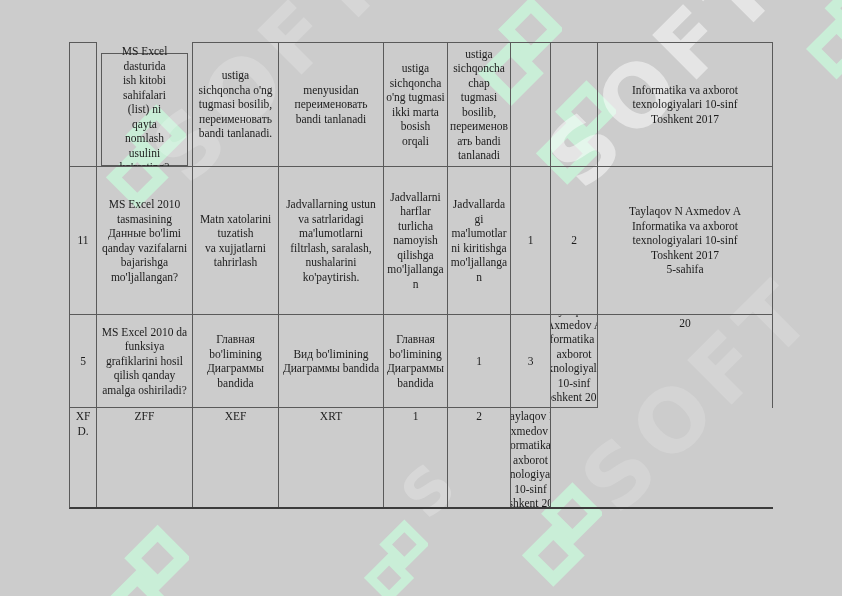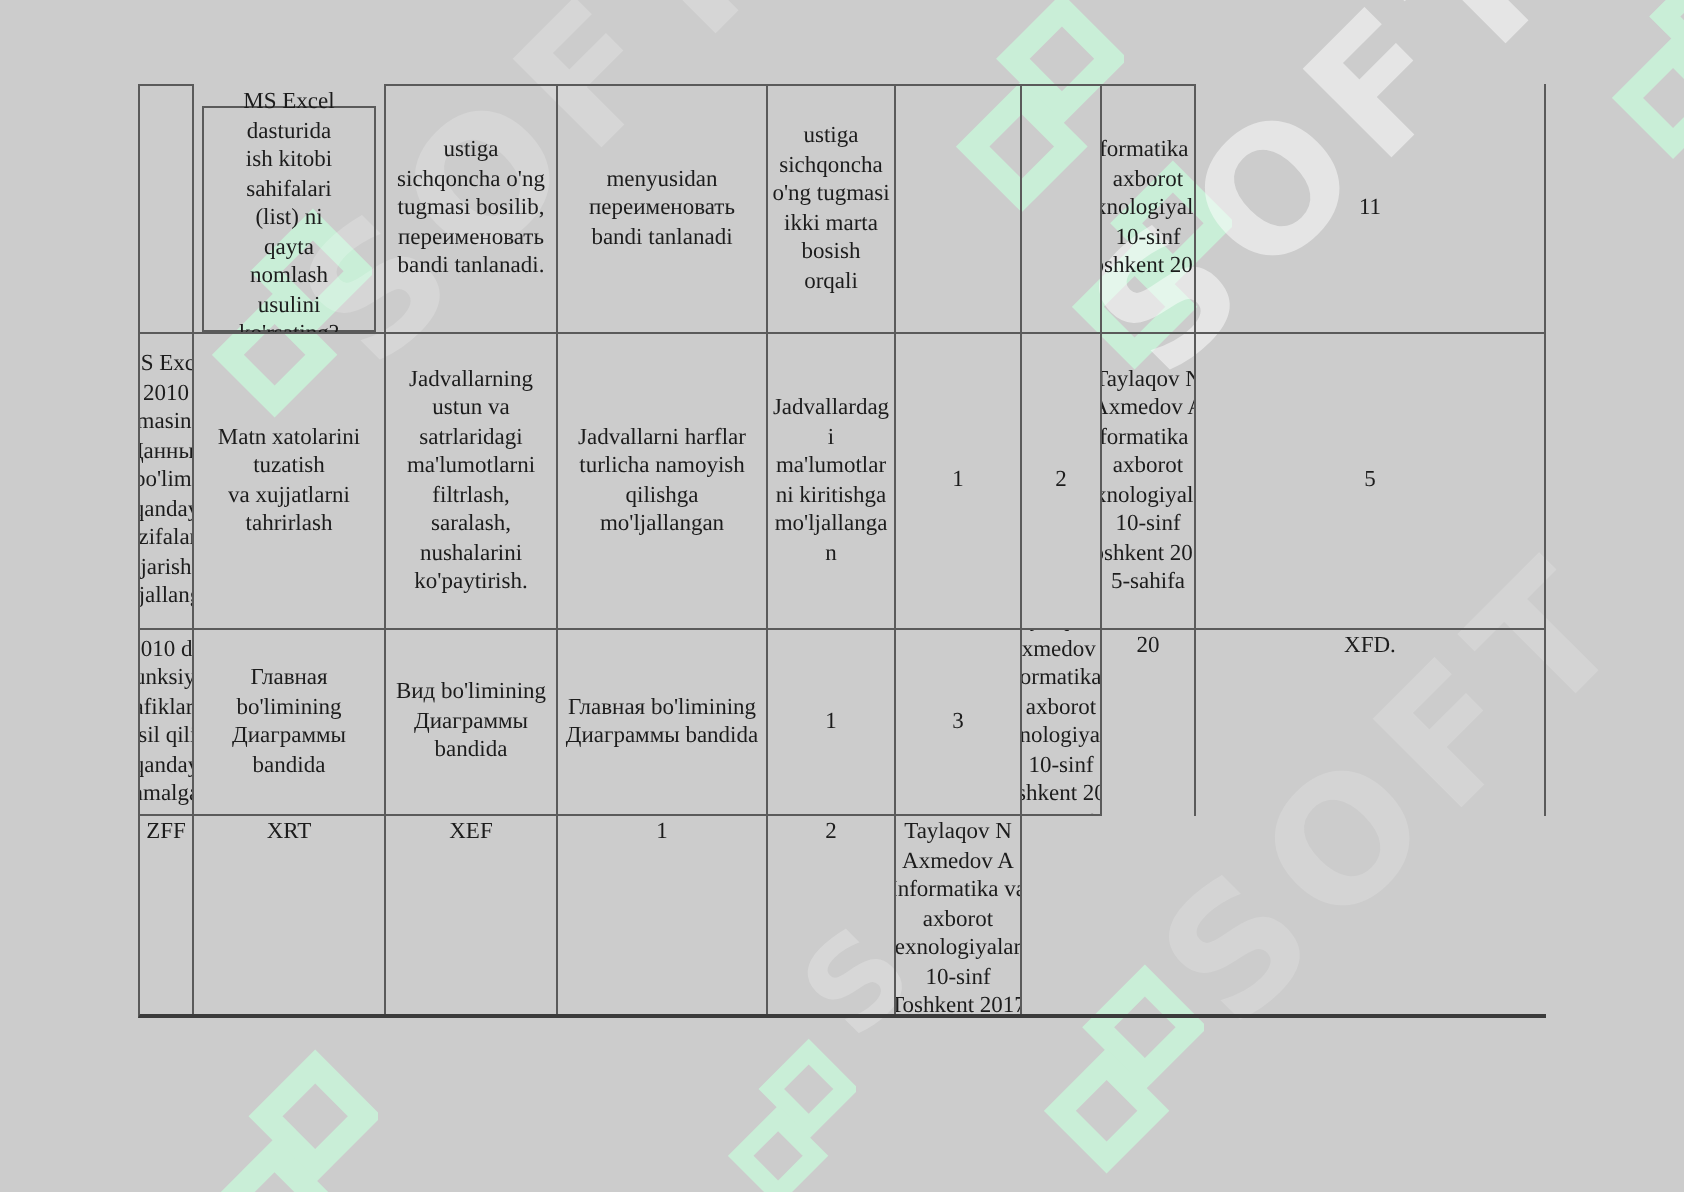--- a/index.html
+++ b/index.html
@@ -125,20 +125,21 @@
 
     <div class="cell row0"></div>
     <div class="cell row0 q-partial">
       <div class="q-inset">
         <span>MS Excel dasturida ish kitobi sahifalari (list) ni qayta nomlash usulini ko'rsating?</span>
       </div>
     </div>
     <div class="cell row0 narrow">ustiga sichqoncha o'ng tugmasi bosilib, переименовать bandi tanlanadi.</div>
     <div class="cell row0">menyusidan переименовать bandi tanlanadi</div>
     <div class="cell row0 narrow">ustiga sichqoncha o'ng tugmasi ikki marta bosish orqali</div>
+    <div class="cell row0 narrow">ustiga sichqoncha chap tugmasi bosilib, переименовать bandi tanlanadi</div>
     <div class="cell row0"></div>
     <div class="cell row0"></div>
     <div class="cell row0 src">Informatika va axborot
 texnologiyalari 10-sinf
 Toshkent 2017</div>
 
     <div class="cell">11</div>
     <div class="cell">MS Excel 2010 tasmasining Данные bo'limi qanday vazifalarni bajarishga mo'ljallangan?</div>
     <div class="cell">Matn xatolarini
 tuzatish
@@ -164,22 +165,22 @@
     <div class="cell">3</div>
     <div class="cell src">Taylaqov N Axmedov A
 Informatika va axborot
 texnologiyalari 10-sinf
 Toshkent 2017
 12-sahifa</div>
 
     <div class="cell row3">20</div>
     <div class="cell row3 narrow">XFD.</div>
     <div class="cell row3">ZFF</div>
+    <div class="cell row3 narrow">XEF</div>
     <div class="cell row3 narrow">XRT</div>
-    <div class="cell row3 narrow">XEF</div>
     <div class="cell row3">1</div>
     <div class="cell row3">2</div>
     <div class="cell row3 src">Taylaqov N Axmedov A
 Informatika va axborot
 texnologiyalari 10-sinf
 Toshkent 2017
 6-sahifa</div>
 
   </div>
 </div>

